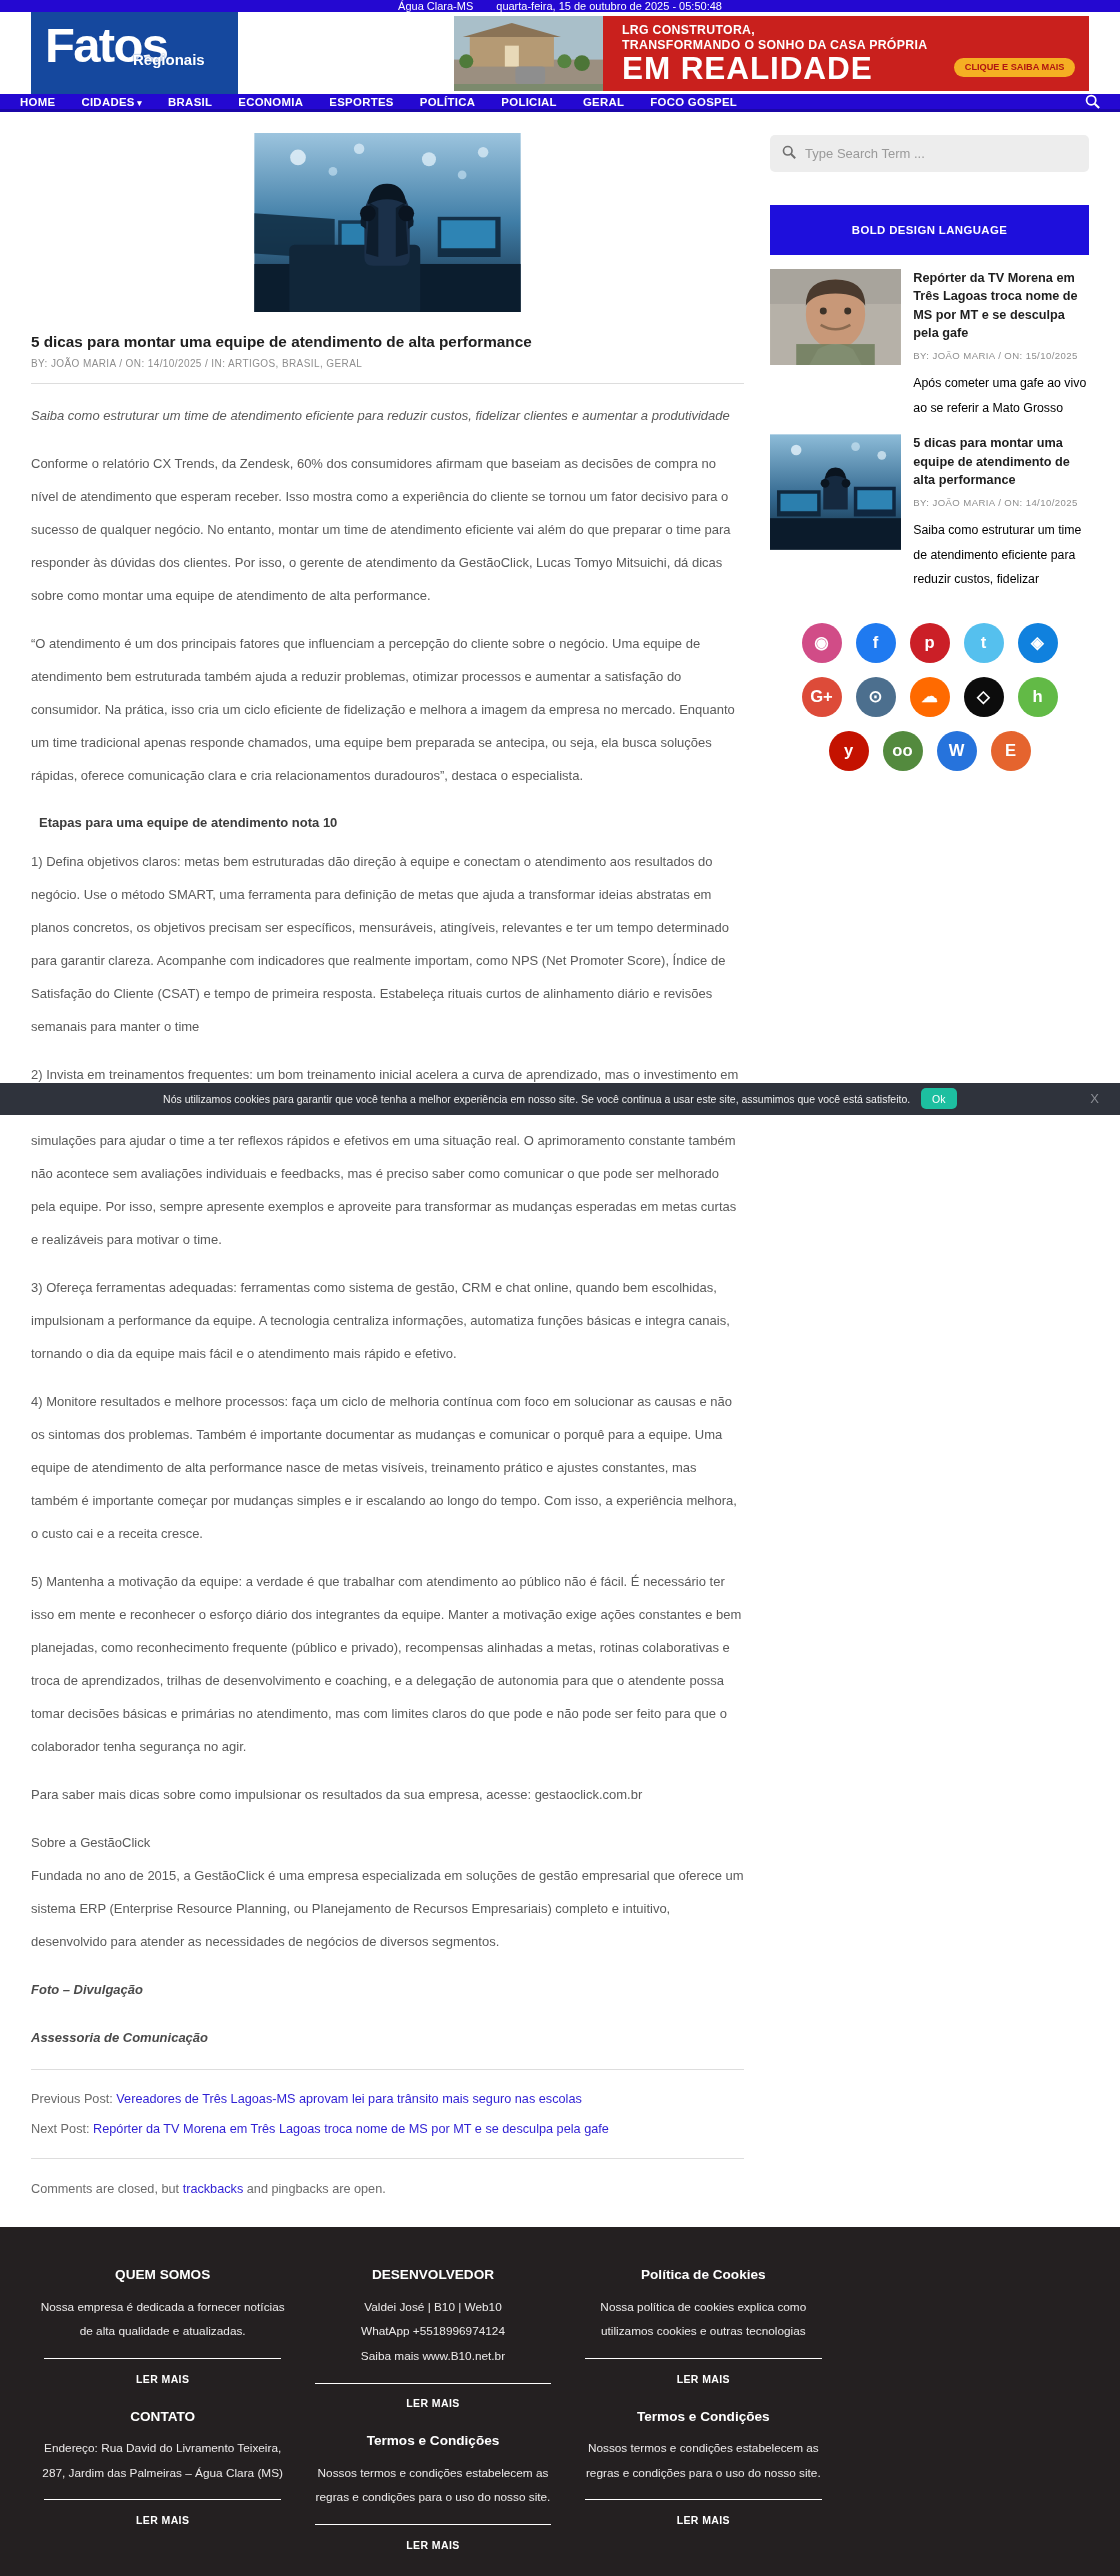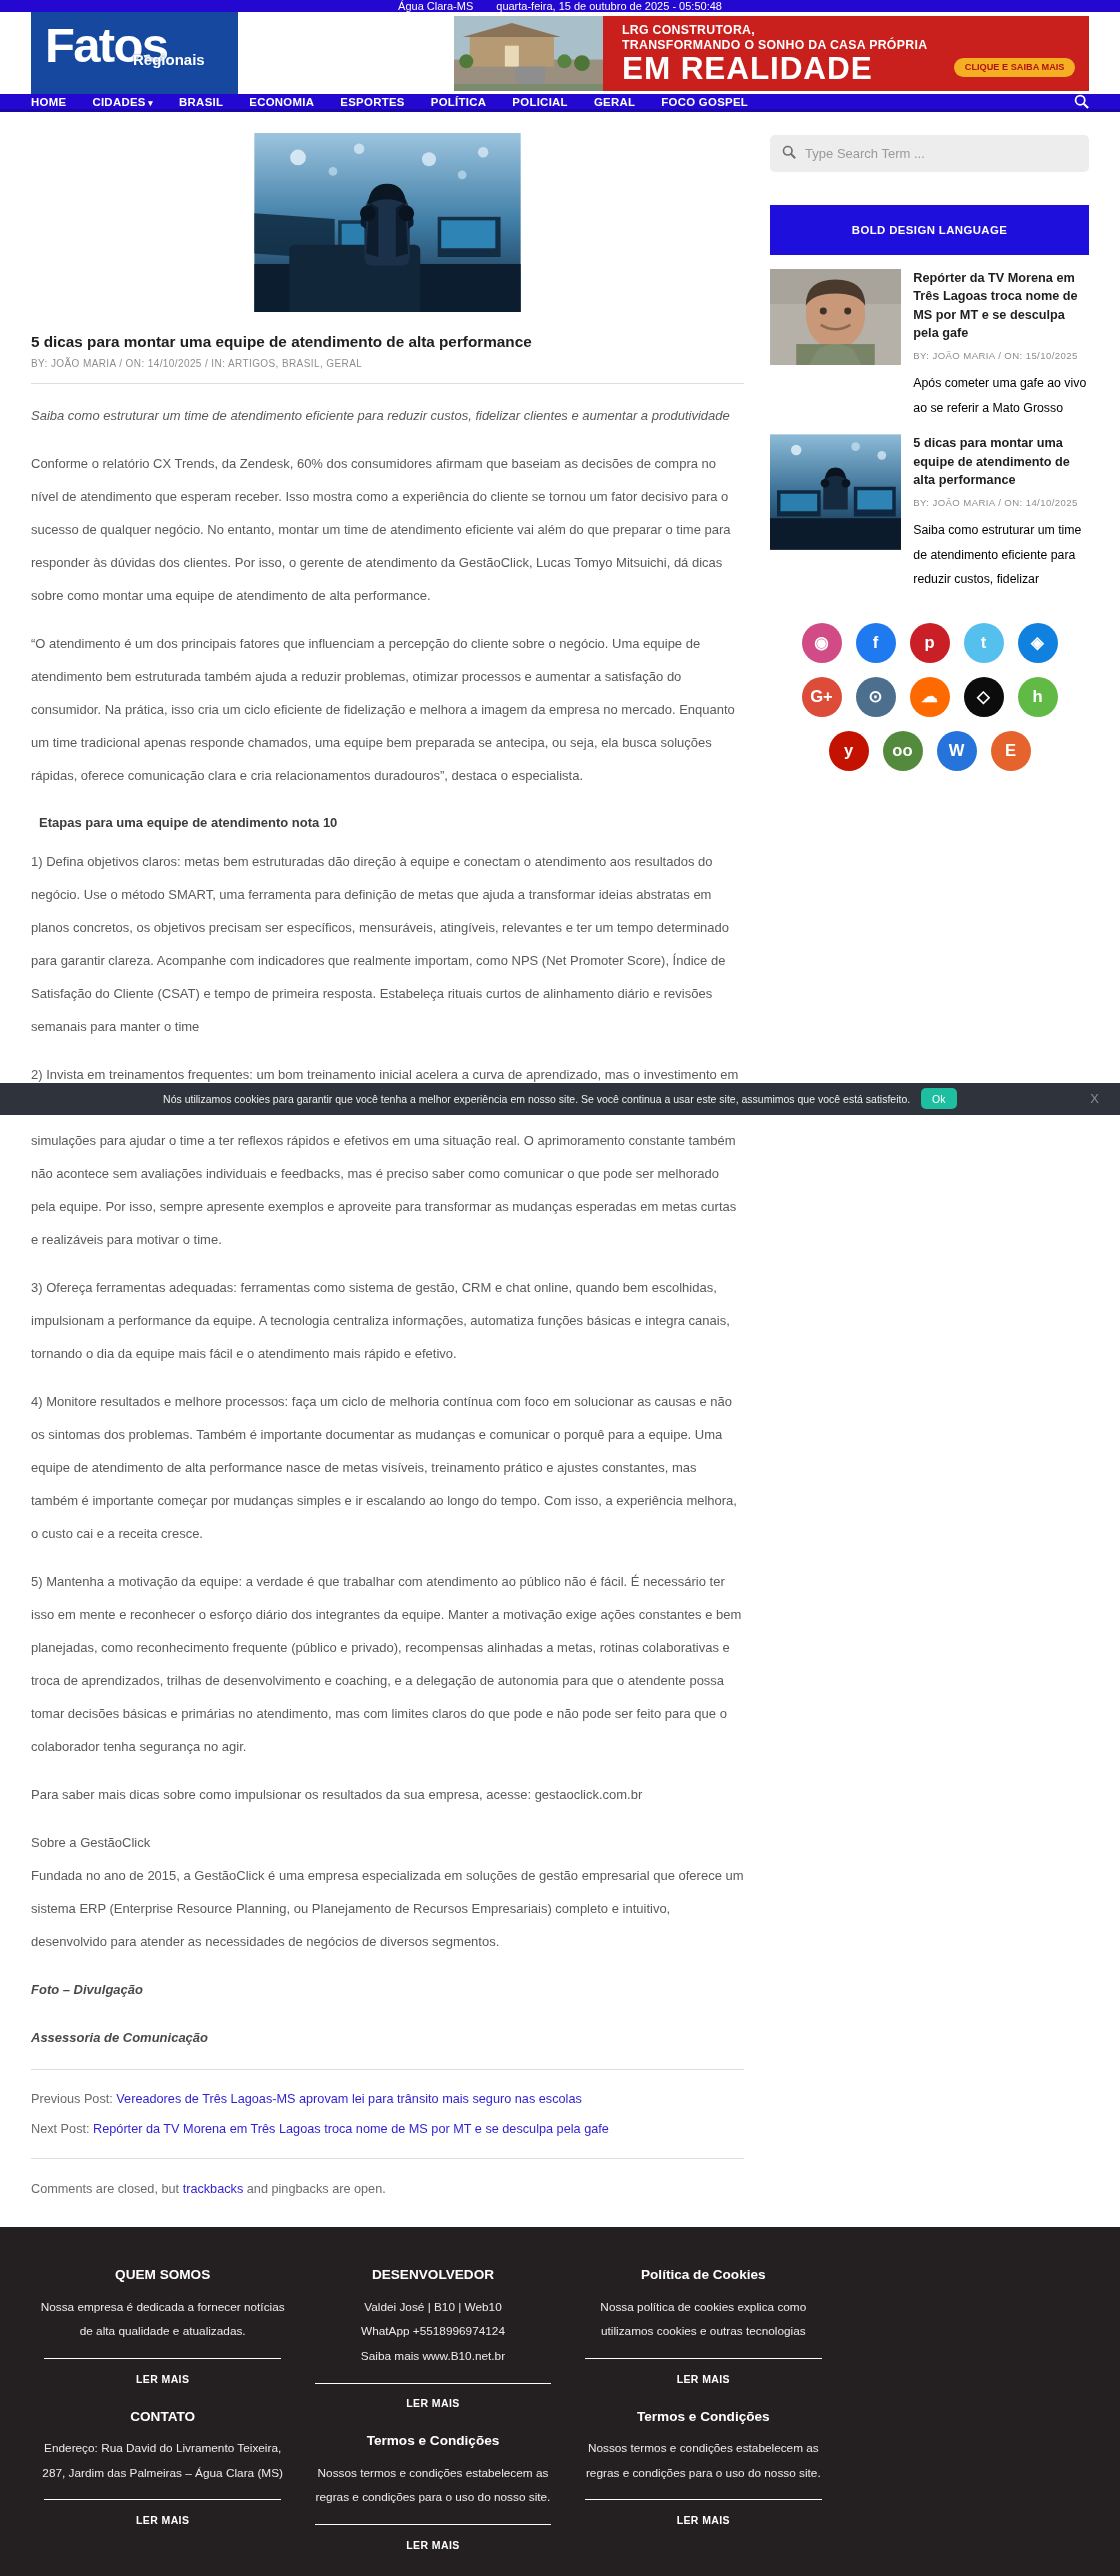--- a/index.html
+++ b/index.html
@@ -17,21 +17,21 @@
   .logo-main { color:#fff; font-size:49px; font-weight:bold; letter-spacing:-1.7px; position:absolute; left:14px; top:5.3px; }
   .logo-sub { color:#fff; font-size:15px; font-weight:bold; position:absolute; left:102px; top:39px; text-shadow:0 0 1.8px #15489e; }
   .ad-banner { margin-left:auto; width:635px; height:75px; display:flex; cursor:pointer; }
   .ad-photo { width:149px; height:75px; flex-shrink:0; }
   .ad-red { flex:1; background:#c9201d; color:#fff; position:relative; padding:7px 12.3px 7px 19px; }
   .ad-line1 { font-size:12.3px; font-weight:bold; letter-spacing:0.3px; }
   .ad-line2 { font-size:12.3px; font-weight:bold; letter-spacing:0.3px; margin-top:1.8px; }
   .ad-line3 { font-size:31.5px; font-weight:bold; letter-spacing:0.9px; margin-top:0.9px; line-height:1; }
   .ad-btn { position:absolute; right:14px; bottom:14px; background:#f5af23; color:#b01512; font-size:9.2px; font-weight:bold; padding:4.4px 10.5px; border-radius:9.6px; border:none; cursor:pointer; }
   
-  .nav { background:#2408d1; height:35px; display:flex; align-items:center; padding:0 31px; gap:26px; border-bottom:3.5px solid #1b06a8; }
+  .nav { background:#2408d1; height:35px; display:flex; align-items:center; padding:0 20px; gap:26px; border-bottom:3.5px solid #1b06a8; }
   .nav-item { color:#fff; font-size:11.4px; font-weight:bold; letter-spacing:0.3px; cursor:pointer; white-space:nowrap; }
   .nav-caret { font-size:8.8px; margin-left:2.6px; }
   .nav-search { margin-left:auto; cursor:pointer; display:flex; align-items:center; }
   
   .main { display:flex; padding:17.5px 31px 23px 31px; gap:26px; flex:1; align-items:flex-start; }
   .article-col { width:713px; flex-shrink:0; }
   .sidebar { flex:1; }
   
   .hero-wrap { text-align:center; margin:3.5px 0 17.5px 0; }
   .article-title { font-size:15.3px; font-weight:bold; color:#212121; margin-top:5.3px; }

